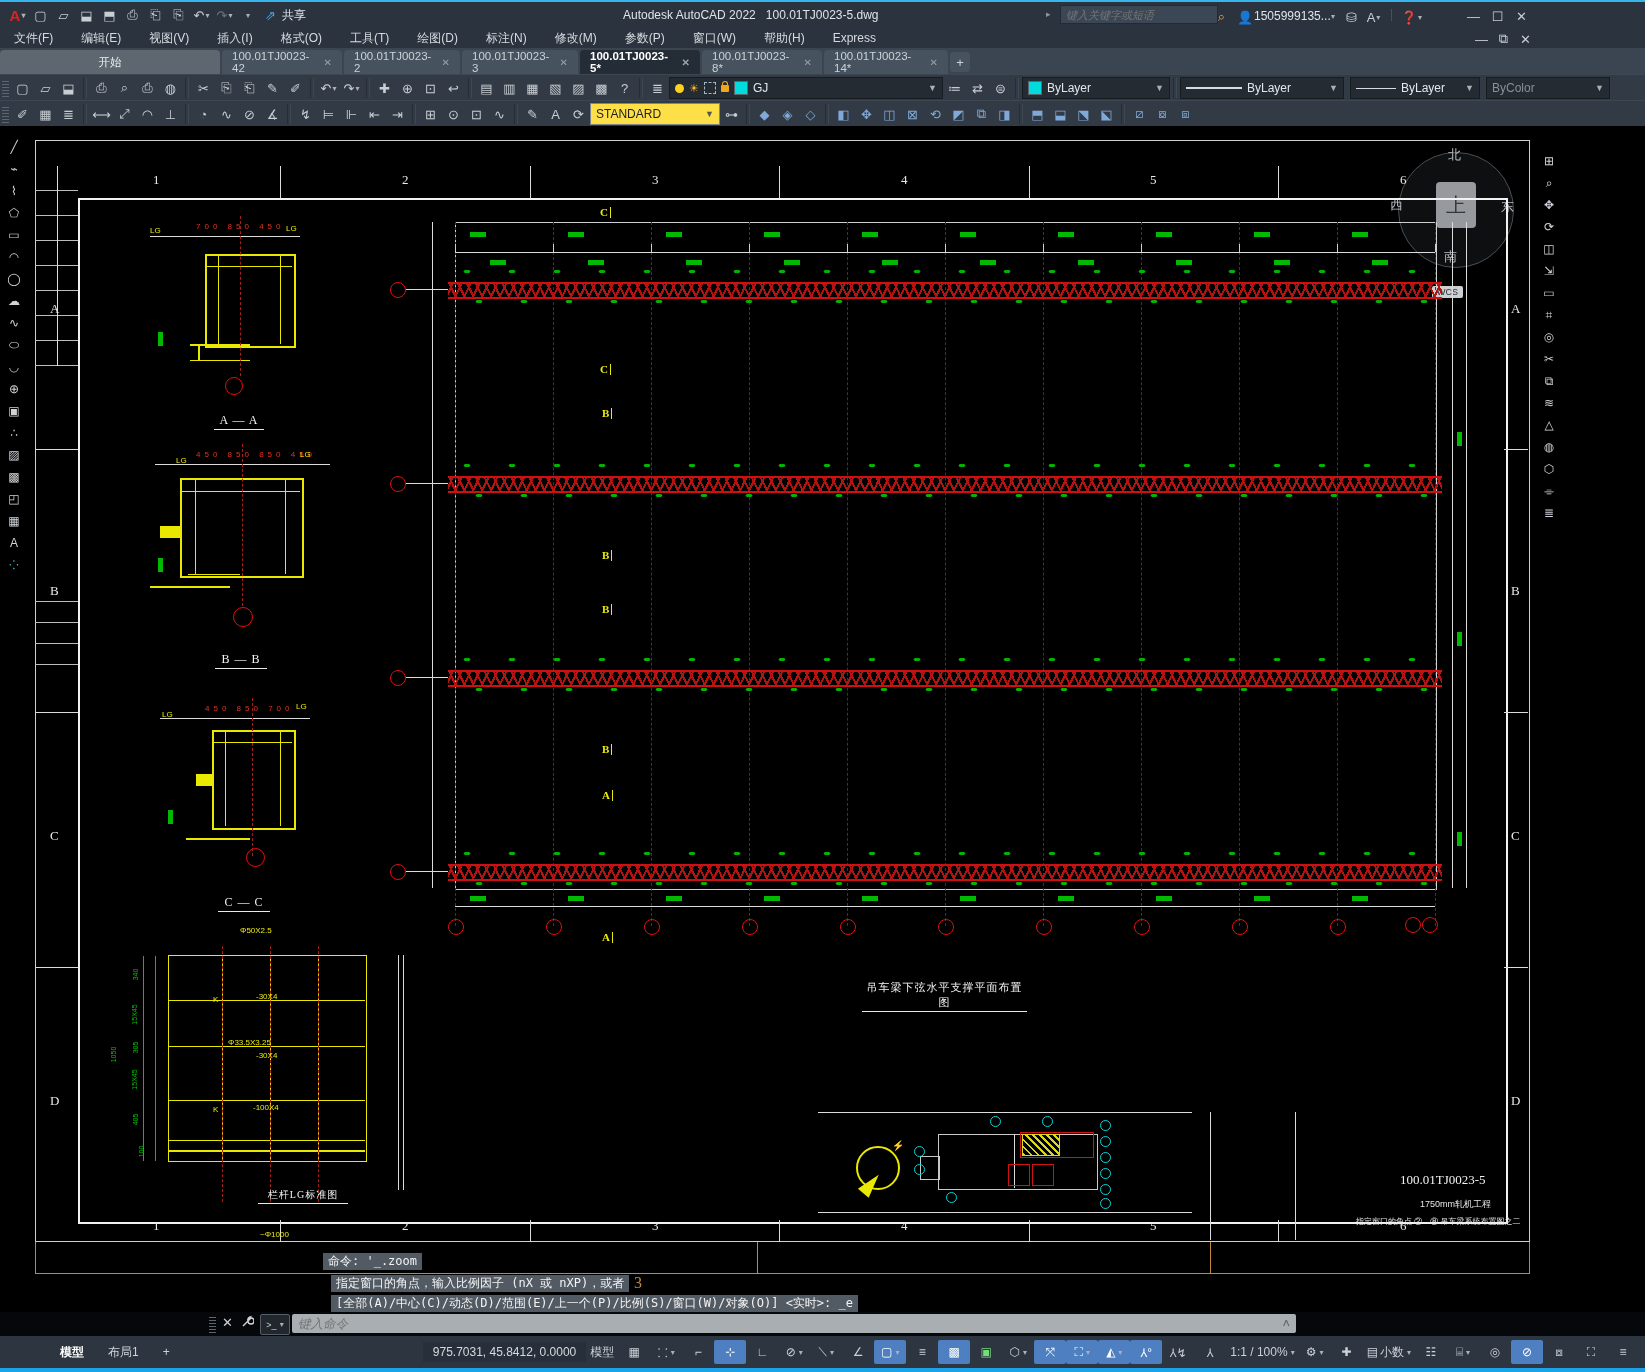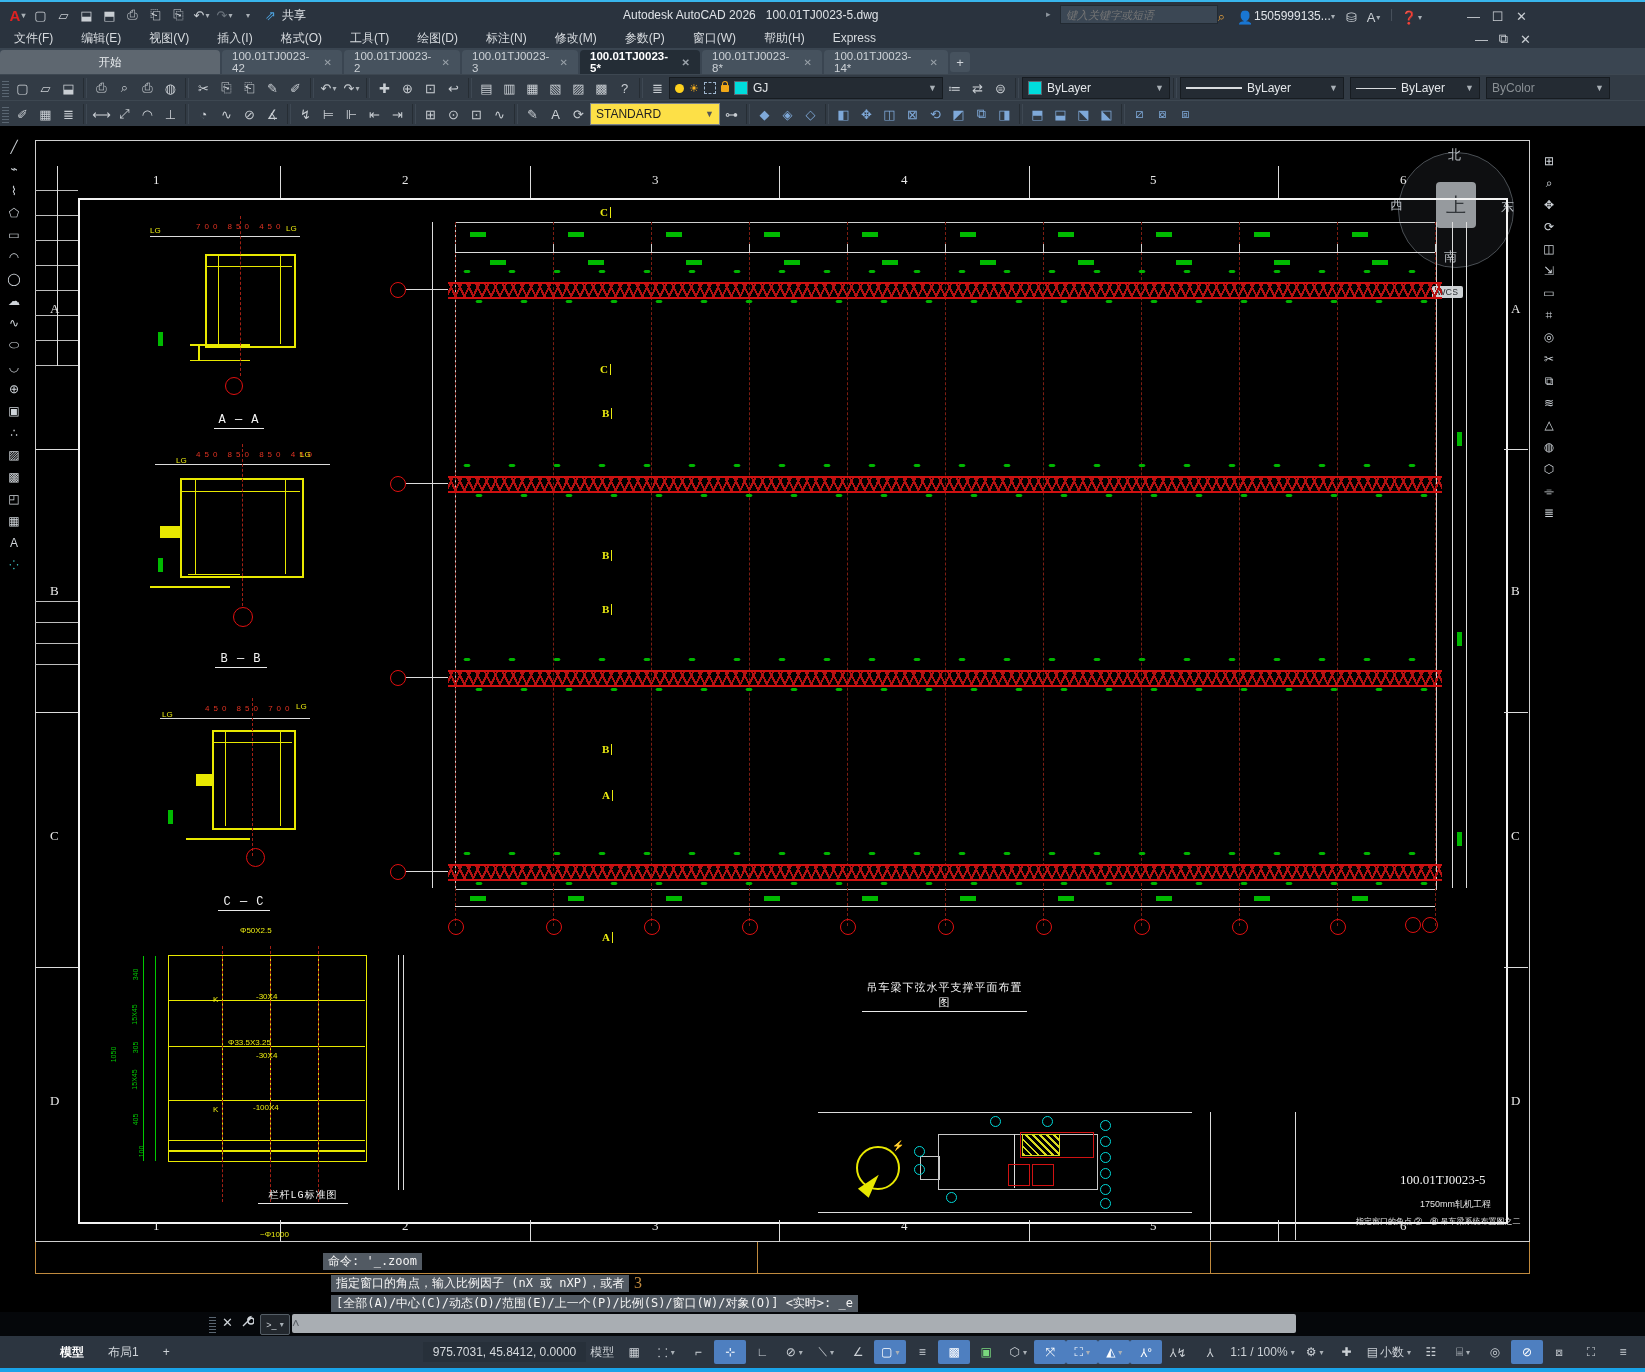--- a/index.html
+++ b/index.html
@@ -44,21 +44,21 @@
   .truss{height:13px;border-top:2px solid #cf1010;border-bottom:2px solid #cf1010;background:repeating-linear-gradient(64deg,transparent 0 6px,#b51212 6px 8px),repeating-linear-gradient(-64deg,transparent 0 6px,#b51212 6px 8px)}
   .tagrow{height:7px;background-image:radial-gradient(ellipse 6px 2.6px at 9px 3.5px,#00b400 55%,rgba(0,0,0,0) 60%);background-size:45px 7px;background-repeat:repeat-x}
   .gdim{height:5px;background:repeating-linear-gradient(90deg,rgba(0,195,0,.95) 0 16px,transparent 16px 98px)}
   .gvert{width:5px;background:repeating-linear-gradient(0deg,rgba(0,195,0,.95) 0 14px,transparent 14px 200px)}
   .ticks{height:8px;background:repeating-linear-gradient(90deg,#cfcfcf 0 1px,transparent 1px 98px)}
   .colline{width:0;border-left:1px dashed #7d1d12}
   .rdash{width:0;border-left:1px dashed #a32014}
   .bubble{width:14px;height:14px;border:1.5px solid #e01010;border-radius:50%}
   .ymark{color:#eaea10;font-size:11px;font-weight:bold;font-family:"Liberation Serif",serif}
   .ymark:after{content:"";display:inline-block;width:1px;height:11px;background:#eaea10;margin-left:2px;vertical-align:-2px}
-  .stitle{color:#f4f4f4;font-size:12px;font-family:Liberation Mono, monospace;letter-spacing:1px;border-bottom:1px solid #e9e9e9;padding-bottom:1px;text-align:center}
+  .stitle{color:#f4f4f4;font-size:12px;font-family:Liberation Serif, serif;letter-spacing:1px;border-bottom:1px solid #e9e9e9;padding-bottom:1px;text-align:center}
   .reddim{color:#e23322;font-size:8px;letter-spacing:4px;white-space:nowrap}
   .yl{color:#eaea10;font-size:8px;white-space:nowrap}
   .gl{color:#00c800;font-size:7px;white-space:nowrap}
   .yln{background:#e8e800}
   .cyc{width:9px;height:9px;border:1px solid #00d8d8;border-radius:50%}
   .rr{border:1px solid #d01212}
   .chip{background:rgba(88,97,106,.93);color:#f3f3f3;font-family:"DejaVu Sans Mono",monospace;font-size:12px;line-height:17px;padding:0 5px;white-space:nowrap}
   .vtool{display:flex;flex-direction:column;gap:1px;align-items:center}
   .vbtn{width:24px;height:21px;color:#cfd4d9;font-size:12px;display:flex;align-items:center;justify-content:center}
   .wcstag{background:#ccd0d3;color:#2a2d30;font-size:9px;padding:1px 5px;border-radius:2px}
@@ -94,21 +94,21 @@
     <span class="tbtn">⎗</span>
     <span class="tbtn">⎘</span>
     <span class="tbtn">↶<span class="dd">▾</span></span>
     <span class="tbtn" style="color:#6b747d">↷<span class="dd">▾</span></span>
     <span class="tbtn">
         <span class="dd">▾</span>
       </span>
     <span class="tbtn" style="color:#4da3e0">⇗</span>
     <span>共享</span>
     <span class="a" style="left:623px;top:6px">
-      <span>Autodesk AutoCAD 2026</span>&nbsp;&nbsp;&nbsp;<span>100.01TJ0023-5.dwg</span>
+      <span>Autodesk AutoCAD 2022</span>&nbsp;&nbsp;&nbsp;<span>100.01TJ0023-5.dwg</span>
     </span>
     <span class="a" style="left:1046px;top:7px;color:#8e969e;font-size:9px">▸</span>
     <input class="a" style="left: 1060px; top: 3px; width: 146px; height: 17px; background: rgb(59, 71, 84); border: 1px solid rgb(34, 42, 50); color: rgb(185, 191, 197); font-style: italic; font-size: 11px; padding: 0px 5px;" placeholder="键入关键字或短语">
     <span class="a tbtn" style="left:1210px;top:4px;color:#e8a13c">⌕</span>
     <span class="a tbtn" style="left:1234px;top:4px;color:#56a8e8">👤</span>
     <span class="a" style="left:1254px;top:7px">1505999135...</span>
     <span class="a dd" style="left:1330px;top:10px">▾</span>
     <span class="a tbtn" style="left:1340px;top:4px">⛁</span>
     <span class="a tbtn" style="left:1362px;top:4px">A<span class="dd">▾</span></span>
     <span class="a" style="left:1390px;top:5px;color:#4a545e">|</span>
@@ -591,20 +591,21 @@
     <span class="a" style="left:240px;top:3px">
       <svg width="14" height="14" viewBox="0 0 14 14">
           <path d="M3 11 L8 6 M8 6 a3 3 0 1 0 3-3 l-2 2 -1-1 2-2 a3 3 0 0 0 -2 4z" stroke="#cfd4d9" stroke-width="1.4" fill="none"></path>
         </svg>
     </span>
     <span class="a prombox" style="left:260px;top:2px">
         <span>&gt;_</span>
         <span class="dd">▾</span>
       </span>
     <div class="a cmdinput" style="left:292px;top:2px;width:1004px">
+      <input placeholder="键入命令" style="">
       <span style="color:#5a6066;margin-right:6px">˄</span>
     </div>
   </div>
 
   <div class="a statusbar">
     <span class="laytab active" style="margin-left:48px">模型</span>
     <span class="laytab">布局1</span>
     <span class="laytab">+</span>
     <span class="coords" style="margin-left:auto">975.7031, 45.8412, 0.0000</span>
     <span class="sbtn">模型</span>

